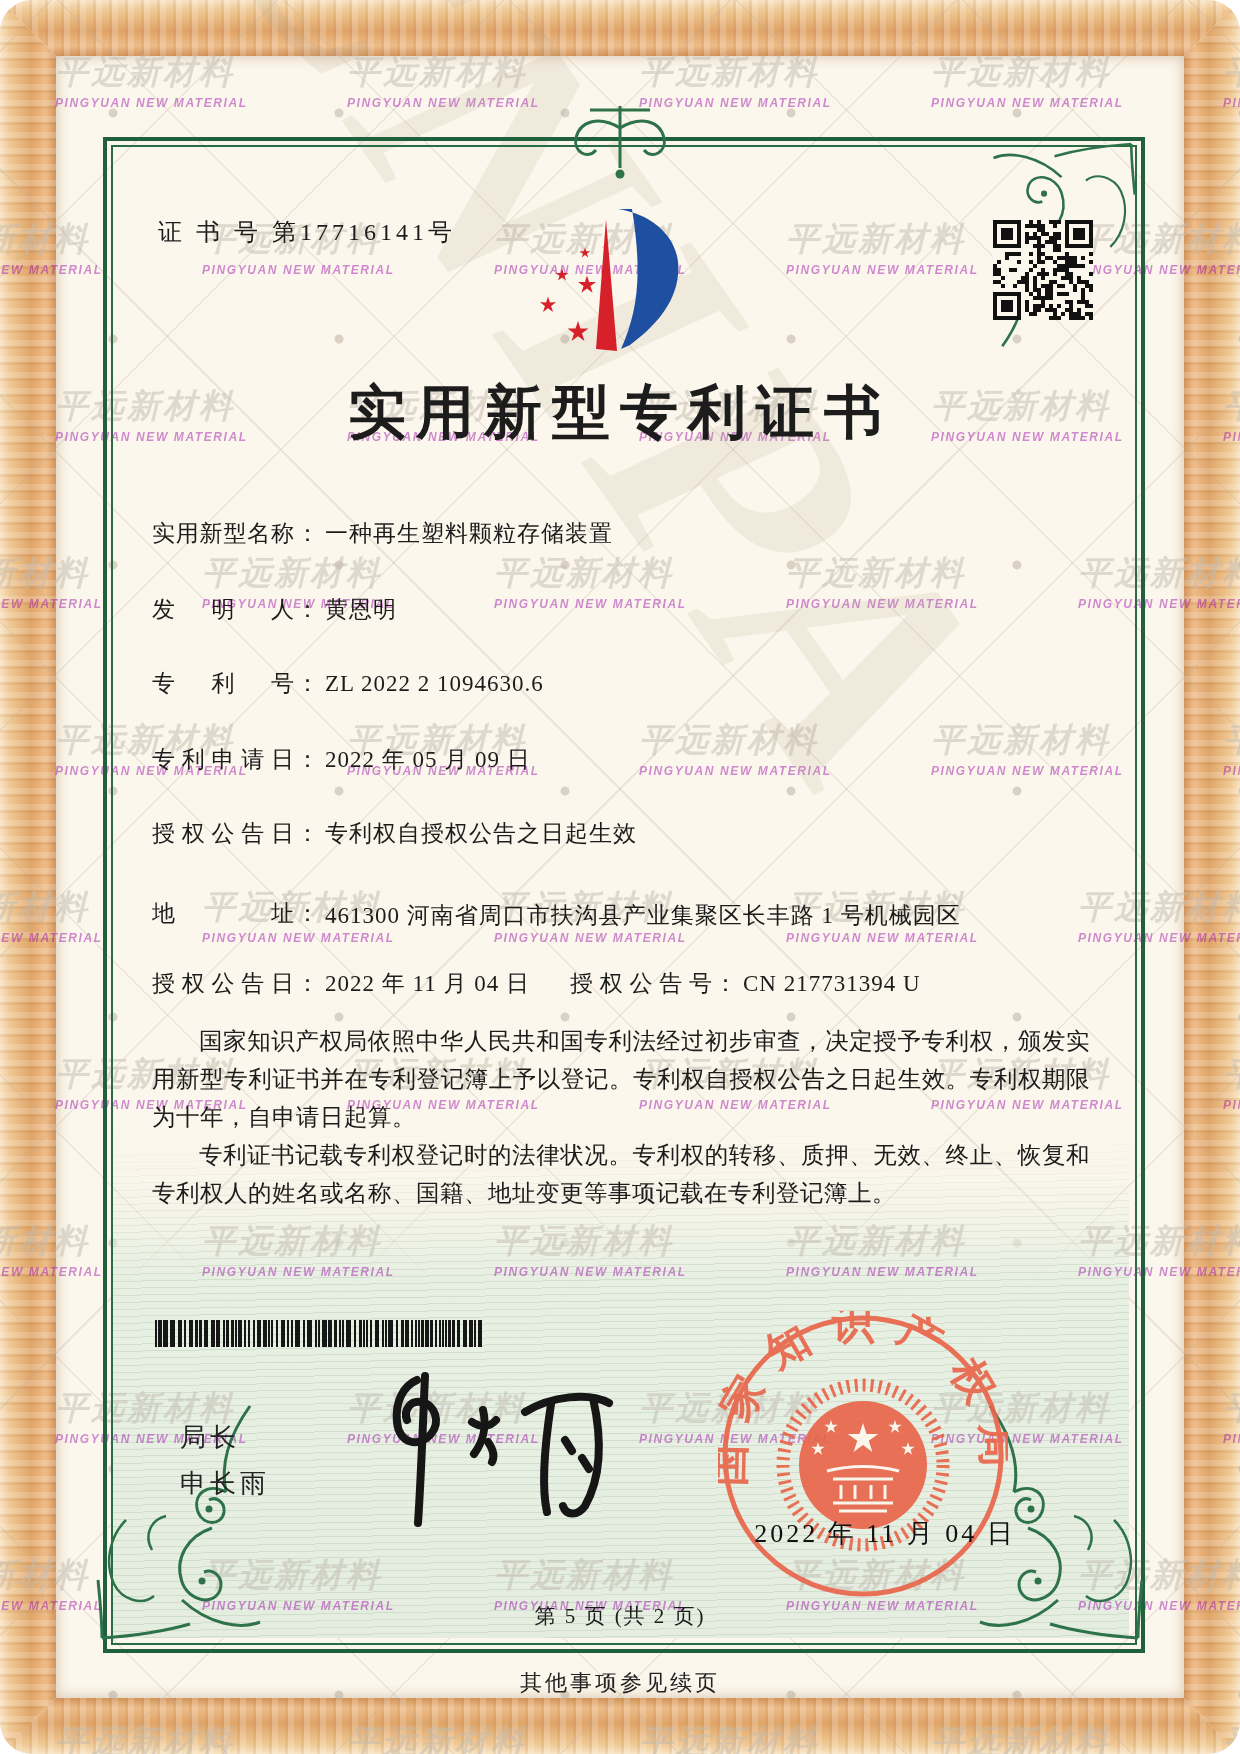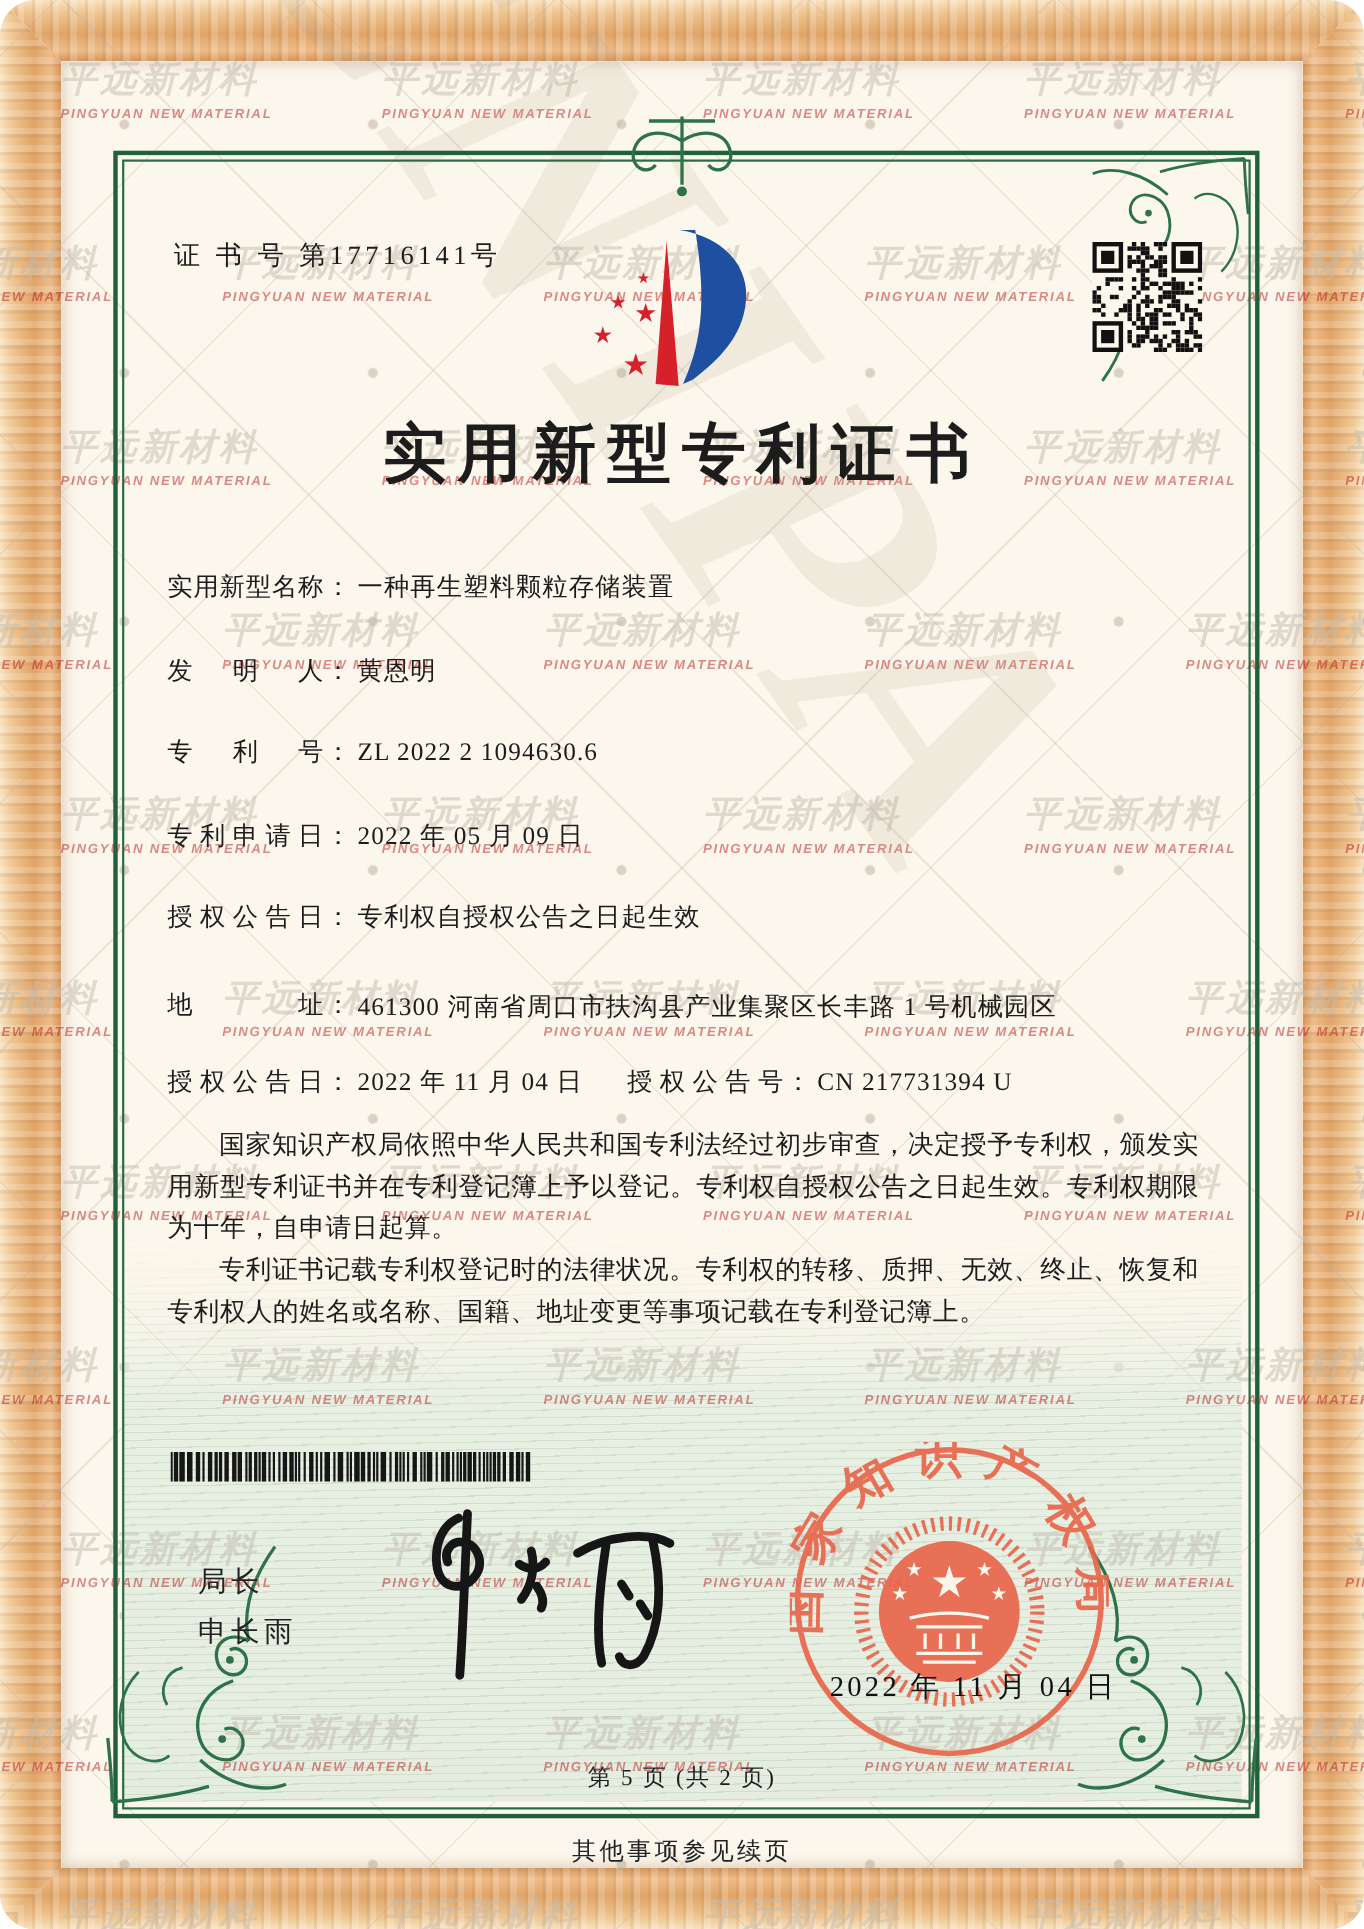--- a/index.html
+++ b/index.html
@@ -39,21 +39,21 @@
   .band{position:absolute;left:111px;top:1120px;width:1018px;height:518px;z-index:4;pointer-events:none;
     background:
       repeating-linear-gradient(179deg,rgba(160,184,156,.30) 0 1px,rgba(0,0,0,0) 1px 7px),
       linear-gradient(180deg,rgba(231,239,227,0) 0,rgba(229,238,225,.9) 160px,#e6efe2 330px,#e4ede0 100%);
     -webkit-mask-image:linear-gradient(180deg,transparent 0,#000 150px);
     mask-image:linear-gradient(180deg,transparent 0,#000 150px);}
   
   .wm-layer{position:absolute;inset:0;z-index:5;pointer-events:none;overflow:hidden;}
   .wm-tile{position:absolute;opacity:.5;white-space:nowrap;}
   .wm-cn{font:italic 700 33px "Liberation Sans","DejaVu Sans",sans-serif;color:#c3bcb0;letter-spacing:3px;}
-  .wm-en{font:italic 700 12px "Liberation Sans","DejaVu Sans",sans-serif;color:#b91c1c;letter-spacing:1.6px;margin-top:1px;}
+  .wm-en{font:italic 700 12px "Liberation Sans","DejaVu Sans",sans-serif;color:#a21caf;letter-spacing:1.6px;margin-top:1px;}
   .wm-big{position:absolute;left:60px;top:120px;width:1100px;z-index:5;pointer-events:none;
     font:italic 700 330px "Liberation Serif","DejaVu Serif",serif;color:rgba(172,160,143,.15);
     transform:rotate(55deg);transform-origin:50% 50%;letter-spacing:24px;}
   
   .gborder{position:absolute;left:103px;top:137px;width:1034px;height:1508px;z-index:6;
     border:4px solid #20603c;pointer-events:none;}
   .gborder::after{content:"";position:absolute;inset:4px;border:2px solid #2a6b45;}
   .flourish{position:absolute;z-index:7;color:#2d7249;pointer-events:none;}
   
   .content{position:absolute;inset:0;z-index:8;color:#1c1c1c;}

